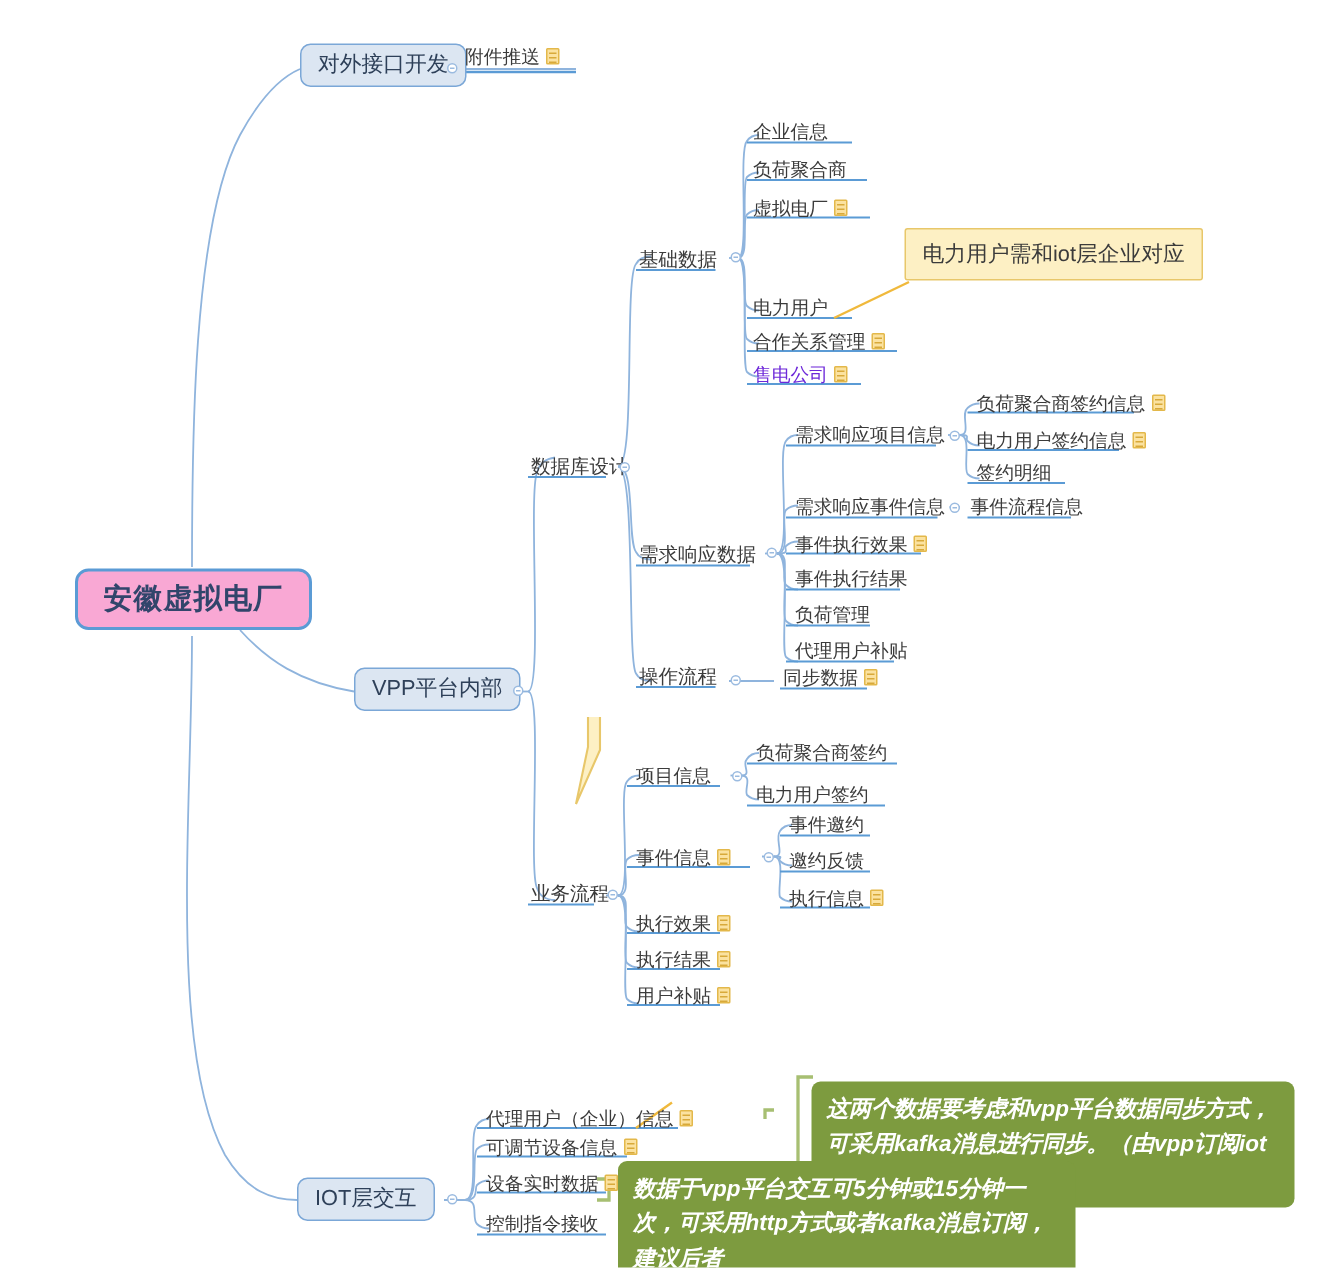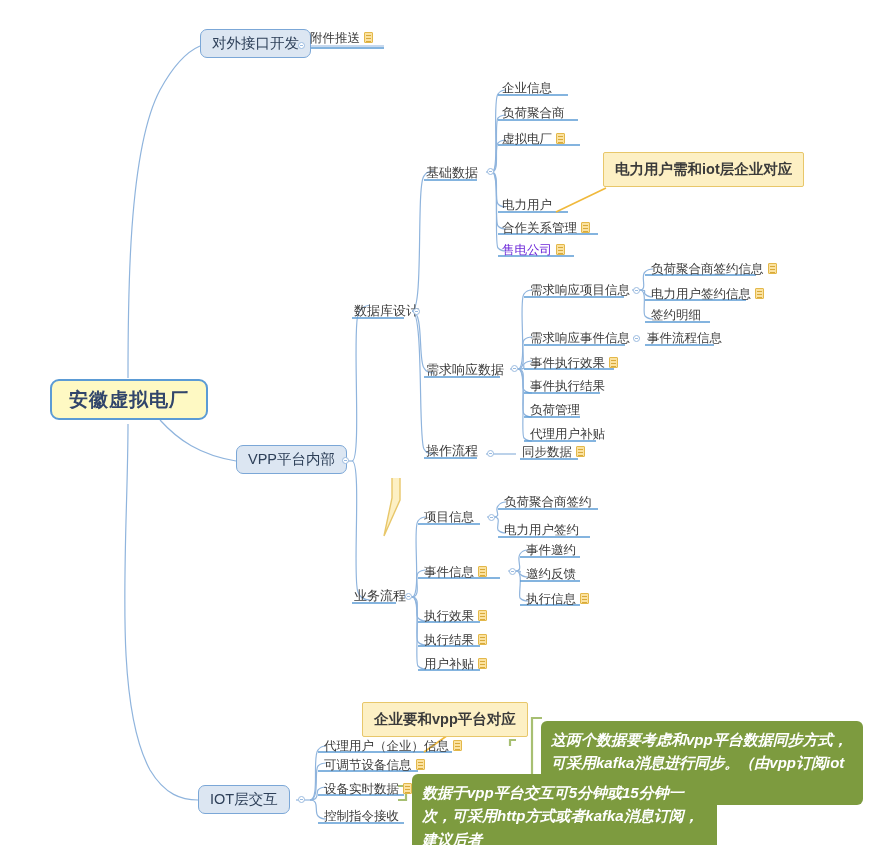--- a/index.html
+++ b/index.html
@@ -31,21 +31,21 @@
 
   
   .node {
     position: absolute;
     white-space: nowrap;
     line-height: 1;
   }
 
   
   .root-node {
-    background: #fef9c3;
+    background: #f9a8d4;
     border: 2px solid #5b9bd5;
     border-radius: 9px;
     padding: 9px 17px;
     font-size: 19px;
     font-weight: bold;
     color: #31456b;
     letter-spacing: 1px;
     box-sizing: border-box;
   }
 
@@ -118,21 +118,20 @@
   .callout-yellow {
     position: absolute;
     background: #fdf0c4;
     border: 1.5px solid #e8c76a;
     border-radius: 2px;
     padding: 7px 11px;
     font-size: 14.5px;
     color: #3b3b3b;
     white-space: nowrap;
     box-sizing: border-box;
-    font-weight: bold;
   }
   .callout-green {
     position: absolute;
     background: #7d9b3f;
     border-radius: 6px;
     padding: 7px 10px;
     font-size: 15px;
     font-style: italic;
     font-weight: bold;
     color: #ffffff;
@@ -370,19 +369,18 @@
     <span>可调节设备信息</span><span class="doc-icon"></span>
   </div>
   <div class="node leaf-node" style="left:322px; top:782px;">
     <span>设备实时数据</span><span class="doc-icon"></span>
   </div>
   <div class="node leaf-node" style="left:322px; top:810px;">控制指令接收</div>
 
   <div class="callout-yellow" style="left:603px; top:152px;">电力用户需和iot层企业对应</div>
 
 
-  <div class="callout-yellow" style="left:362px; top:702px;">企业要和vpp平台对应</div>
 
   <div class="callout-green" style="left:541px; top:721px; width:322px;">这两个数据要考虑和vpp平台数据同步方式，可采用kafka消息进行同步。（由vpp订阅iot层的消息，或者反过来）</div>
 
   <div class="callout-green" style="left:412px; top:774px; width:305px;">数据于vpp平台交互可5分钟或15分钟一次，可采用http方式或者kafka消息订阅，建议后者</div>
 
 </div>
 
 </body></html>

